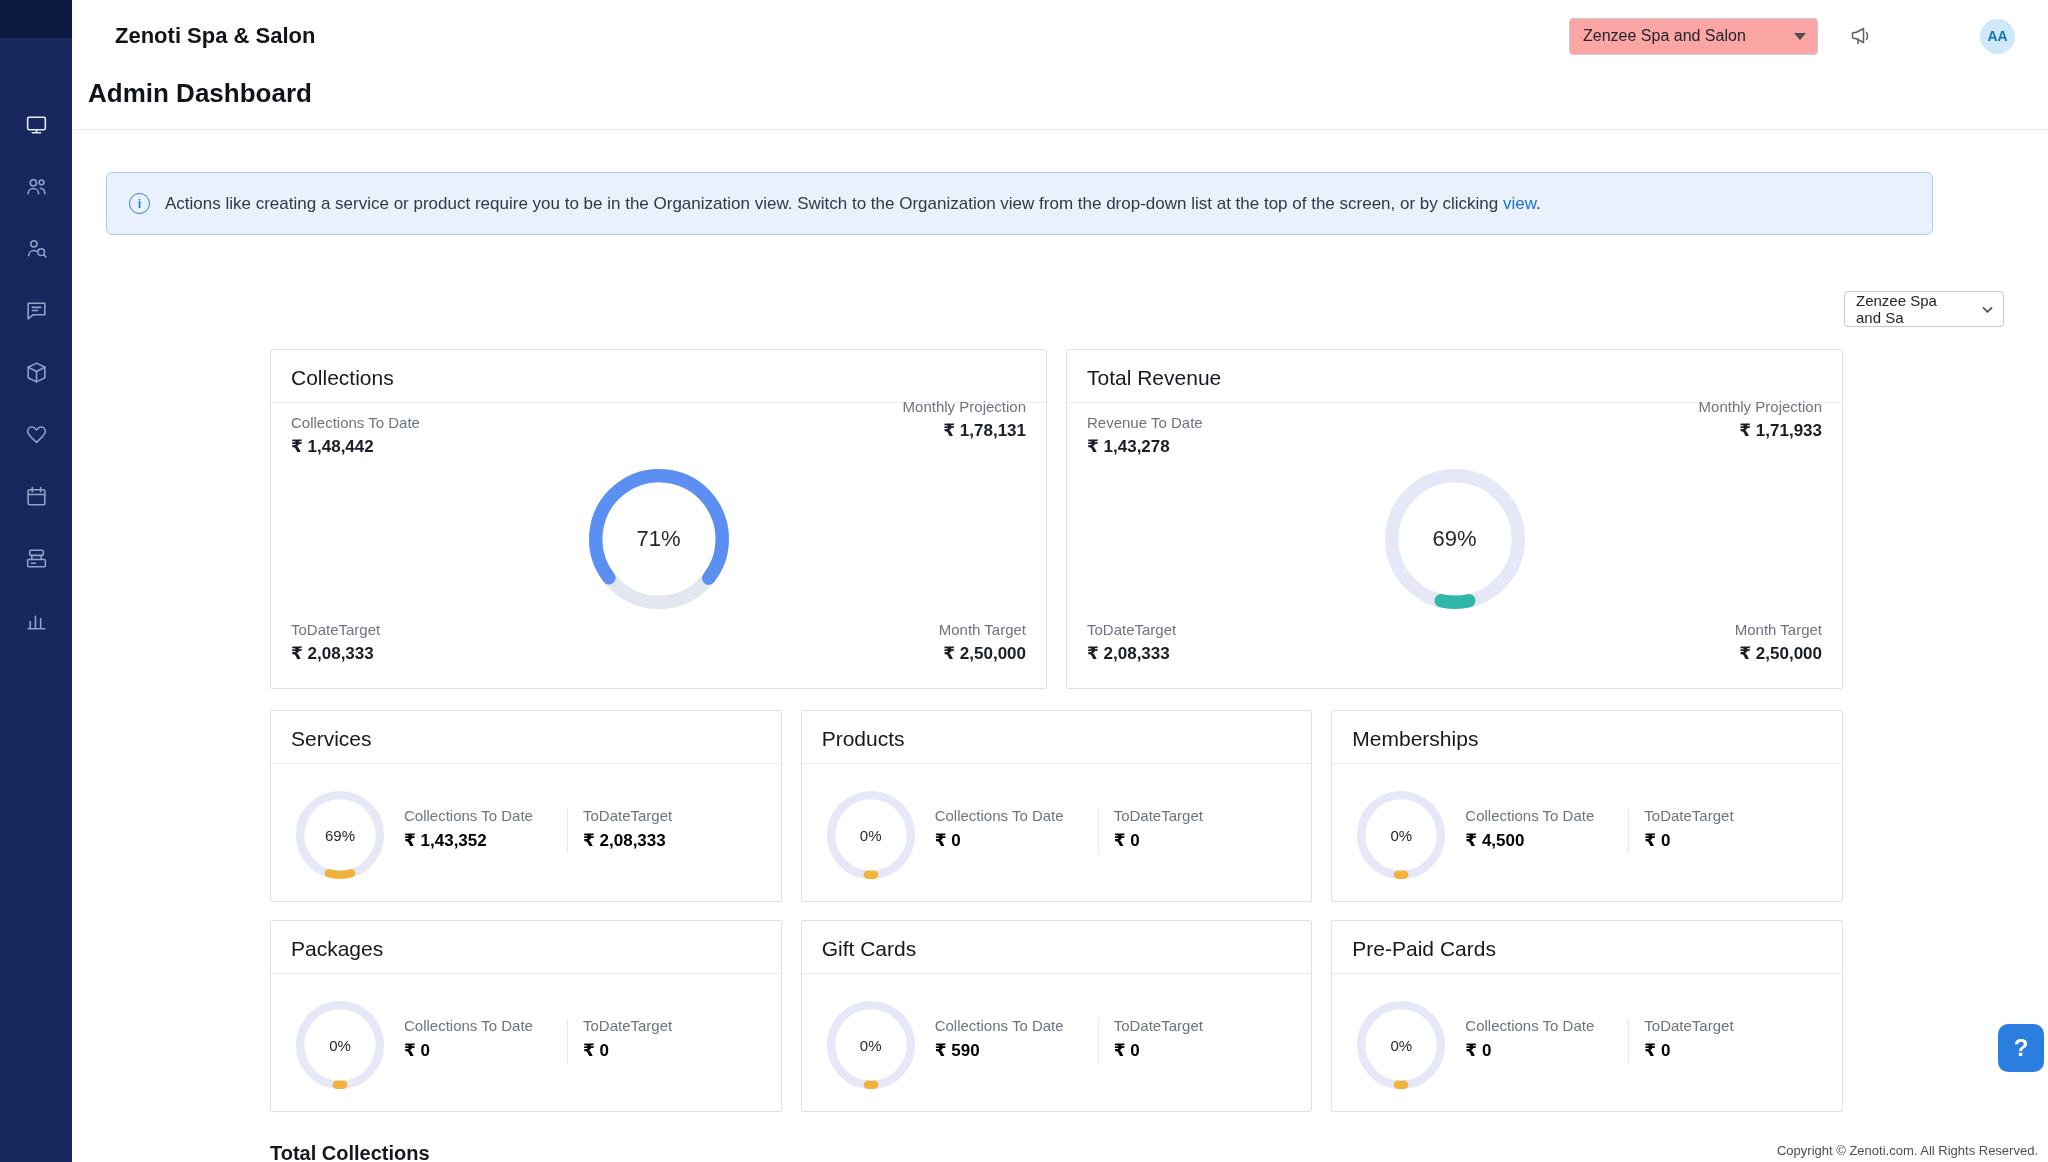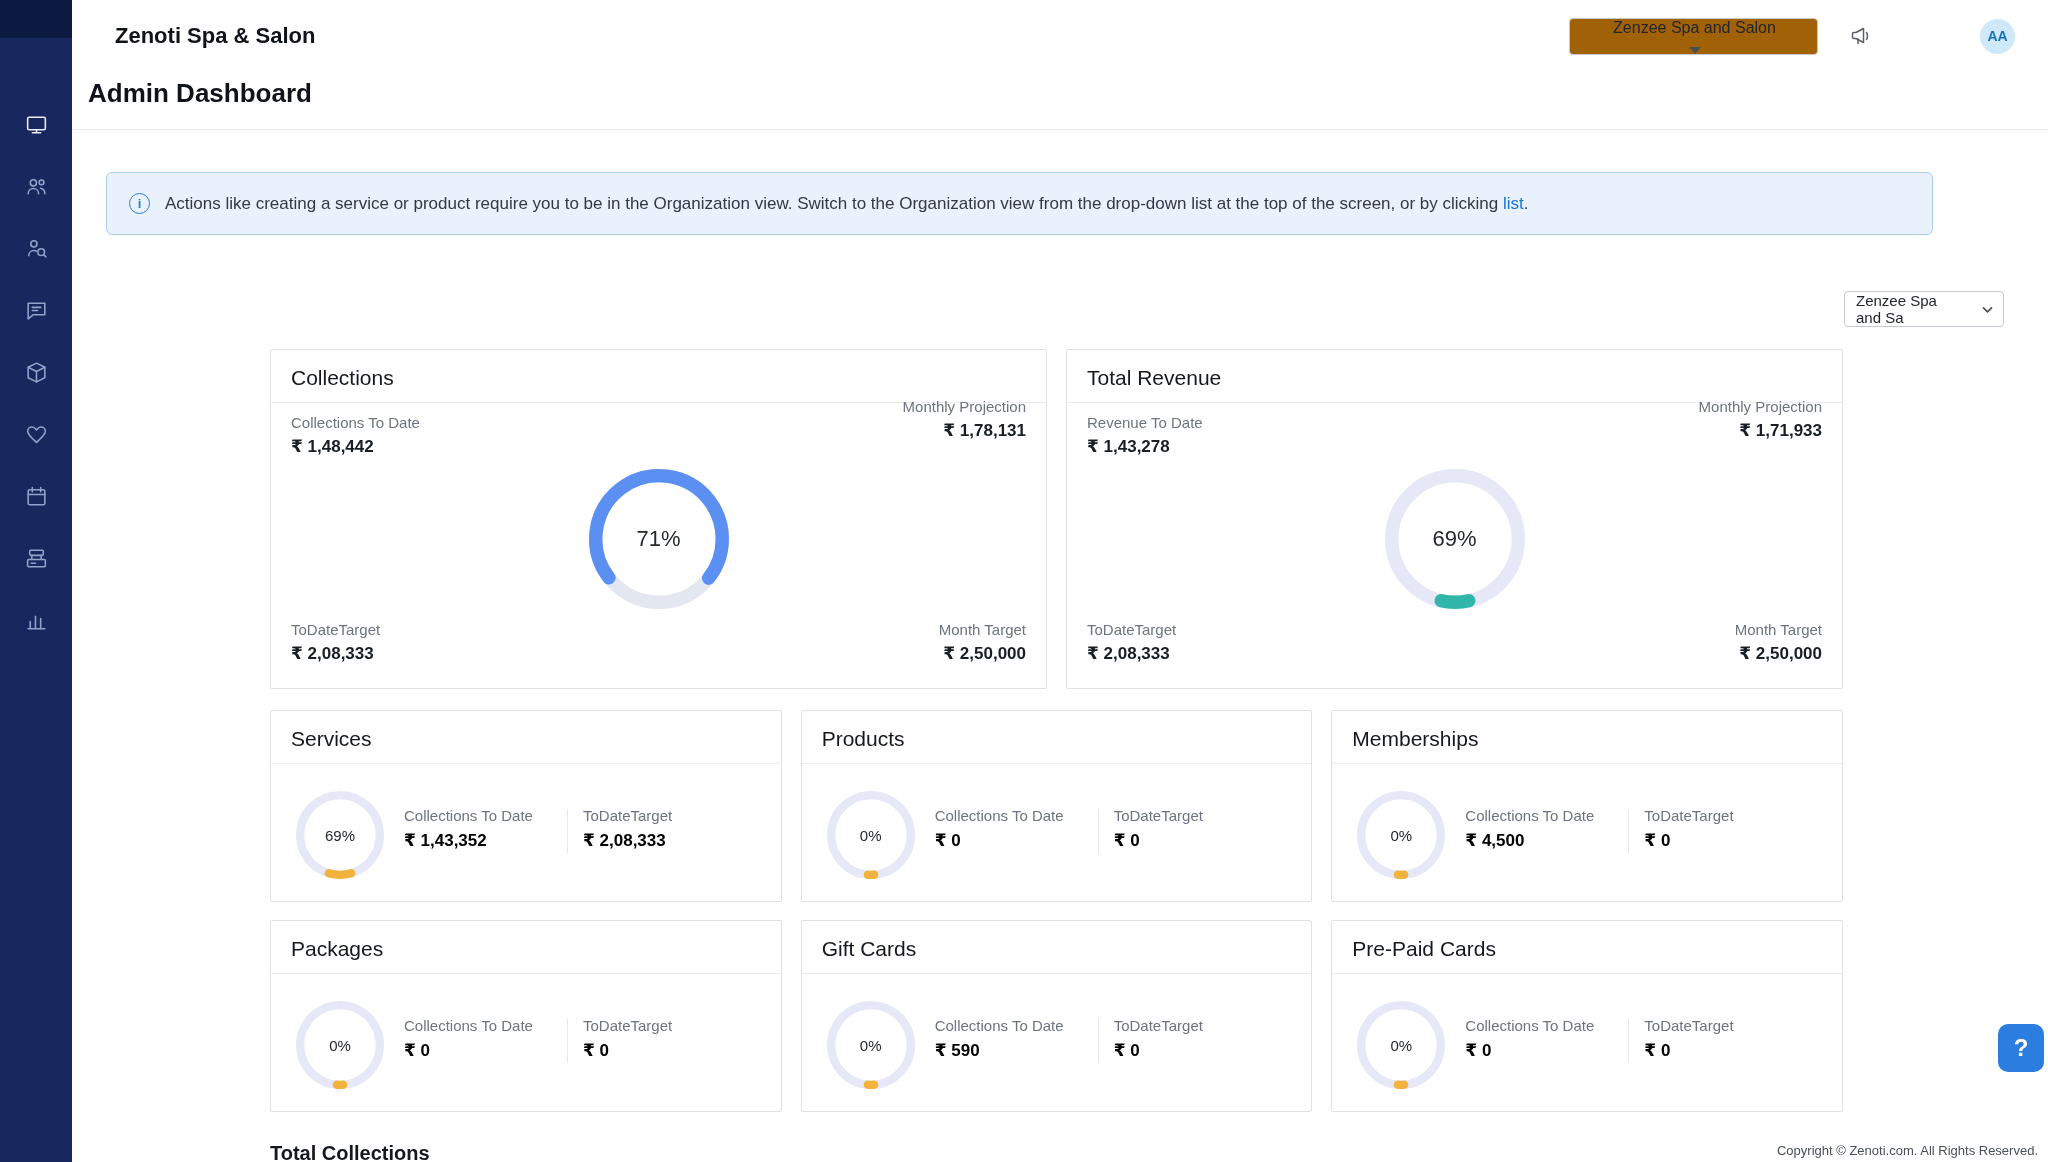--- a/index.html
+++ b/index.html
@@ -18,22 +18,22 @@
   .side-icon svg { width:25px; height:25px; fill:none; stroke:currentColor;
     stroke-width:1.5; stroke-linecap:round; stroke-linejoin:round; }
 
   
   .main { position:absolute; left:72px; top:0; right:0; bottom:0; background:#fff; }
 
   .topbar { height:72px; display:flex; align-items:center; padding:0 33px 0 43px; }
   .brand { font-size:22px; font-weight:700; color:#101319; }
   .topbar-right { margin-left:auto; display:flex; align-items:center; }
   .org-select { width:249px; height:37px; border:1px solid #c6cad0; border-radius:4px;
-    background:#a16207; display:flex; align-items:center; justify-content:space-between;
-    padding:0 11px 0 13px; font-size:16px; color:#23262c; cursor:pointer;flex-direction:column; }
+    background:#fca5a5; display:flex; align-items:center; justify-content:space-between;
+    padding:0 11px 0 13px; font-size:16px; color:#23262c; cursor:pointer; }
   .tri-down { width:0; height:0; border-left:6px solid transparent; border-right:6px solid transparent;
     border-top:7px solid #4a4e54; }
   .megaphone { margin-left:28px; width:30px; height:30px; display:flex; align-items:center;
     justify-content:center; cursor:pointer; color:#5b6066; }
   .megaphone svg { width:24px; height:24px; fill:none; stroke:currentColor; stroke-width:1.5;
     stroke-linecap:round; stroke-linejoin:round; }
   .avatar { margin-left:104px; width:35px; height:35px; border-radius:50%; background:#cfe9fa;
     color:#1173bc; font-size:14px; font-weight:700; display:flex; align-items:center;
     justify-content:center; cursor:pointer; }
 
@@ -184,21 +184,21 @@
       <div class="avatar">AA</div>
     </div>
   </div>
 
   <div class="title-row">
     <div class="page-title">Admin Dashboard</div>
   </div>
 
   <div class="banner">
     <span class="info-icon">i</span>
-    <span><span>Actions like creating a service or product require you to be in the Organization view. Switch to the Organization view from the drop-down list at the top of the screen, or by clicking </span><a>list</a><span>.</span></span>
+    <span><span>Actions like creating a service or product require you to be in the Organization view. Switch to the Organization view from the drop-down list at the top of the screen, or by clicking </span><a>view</a><span>.</span></span>
   </div>
 
   <div class="filter-row">
     <div class="filter-select">
       <span>Zenzee Spa and Sa</span>
       <span class="chev">
         <svg viewBox="0 0 16 16">
             <polyline points="3,6 8,11 13,6"></polyline>
           </svg>
       </span>

